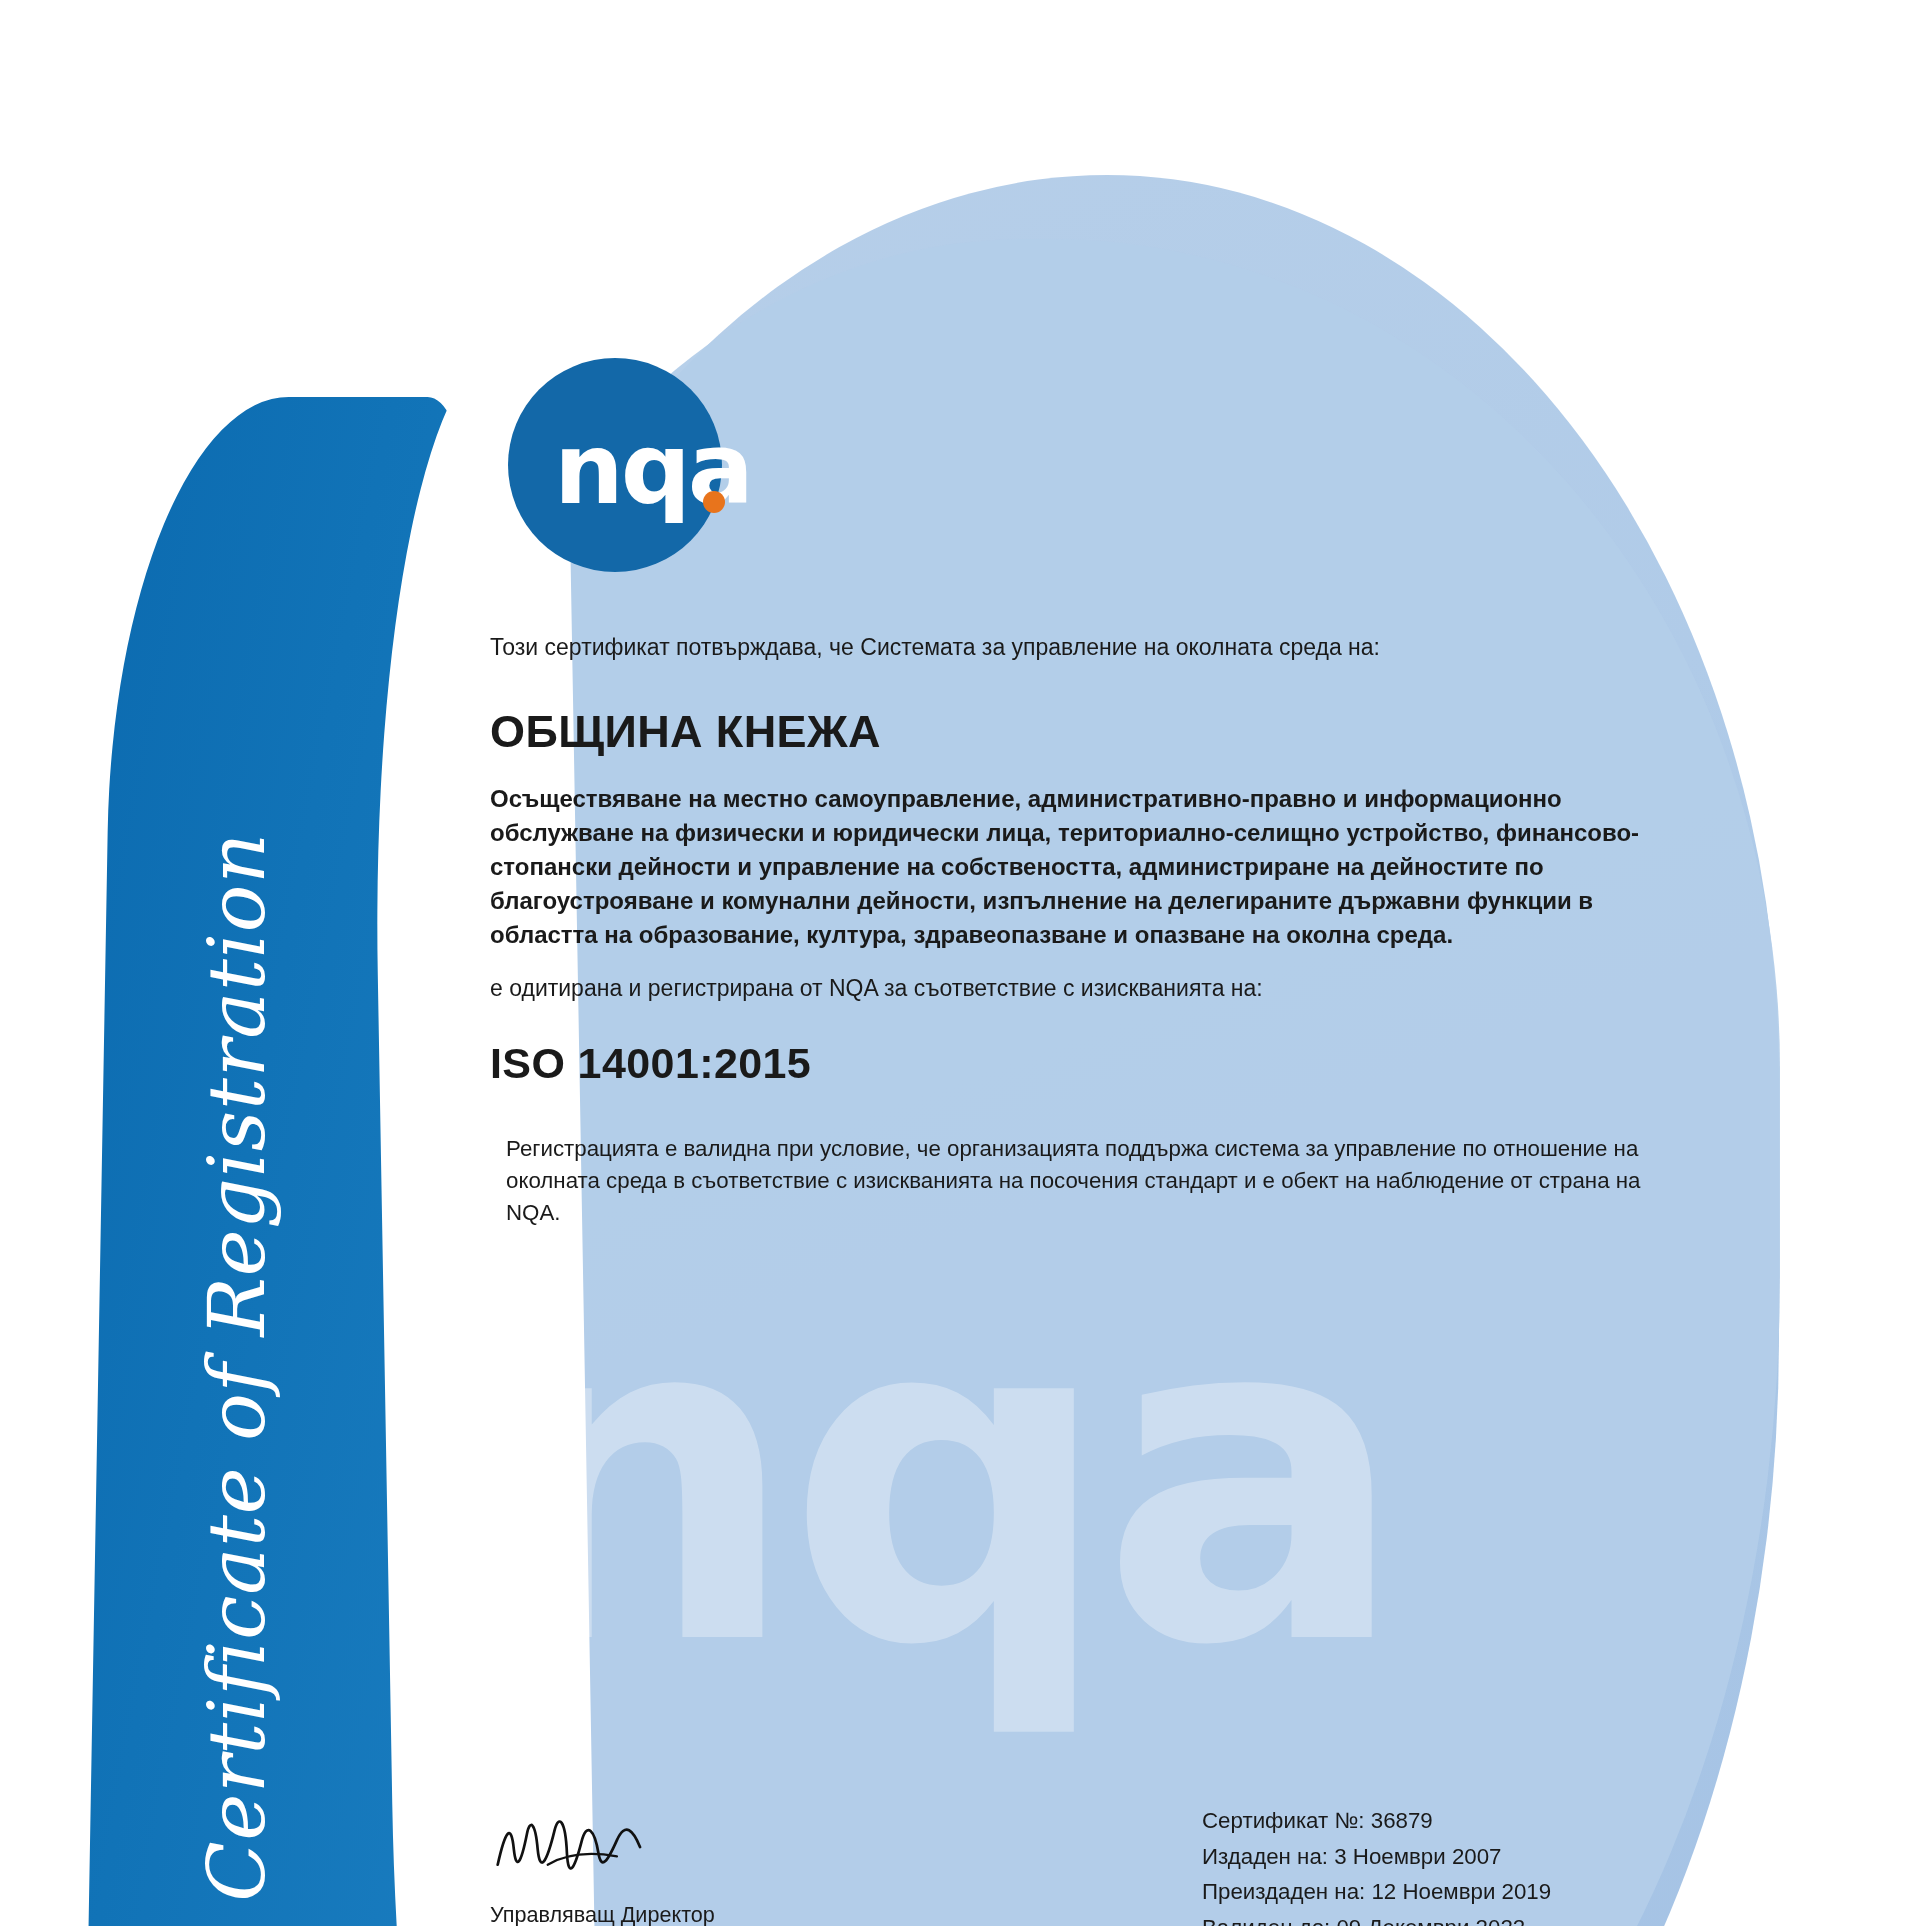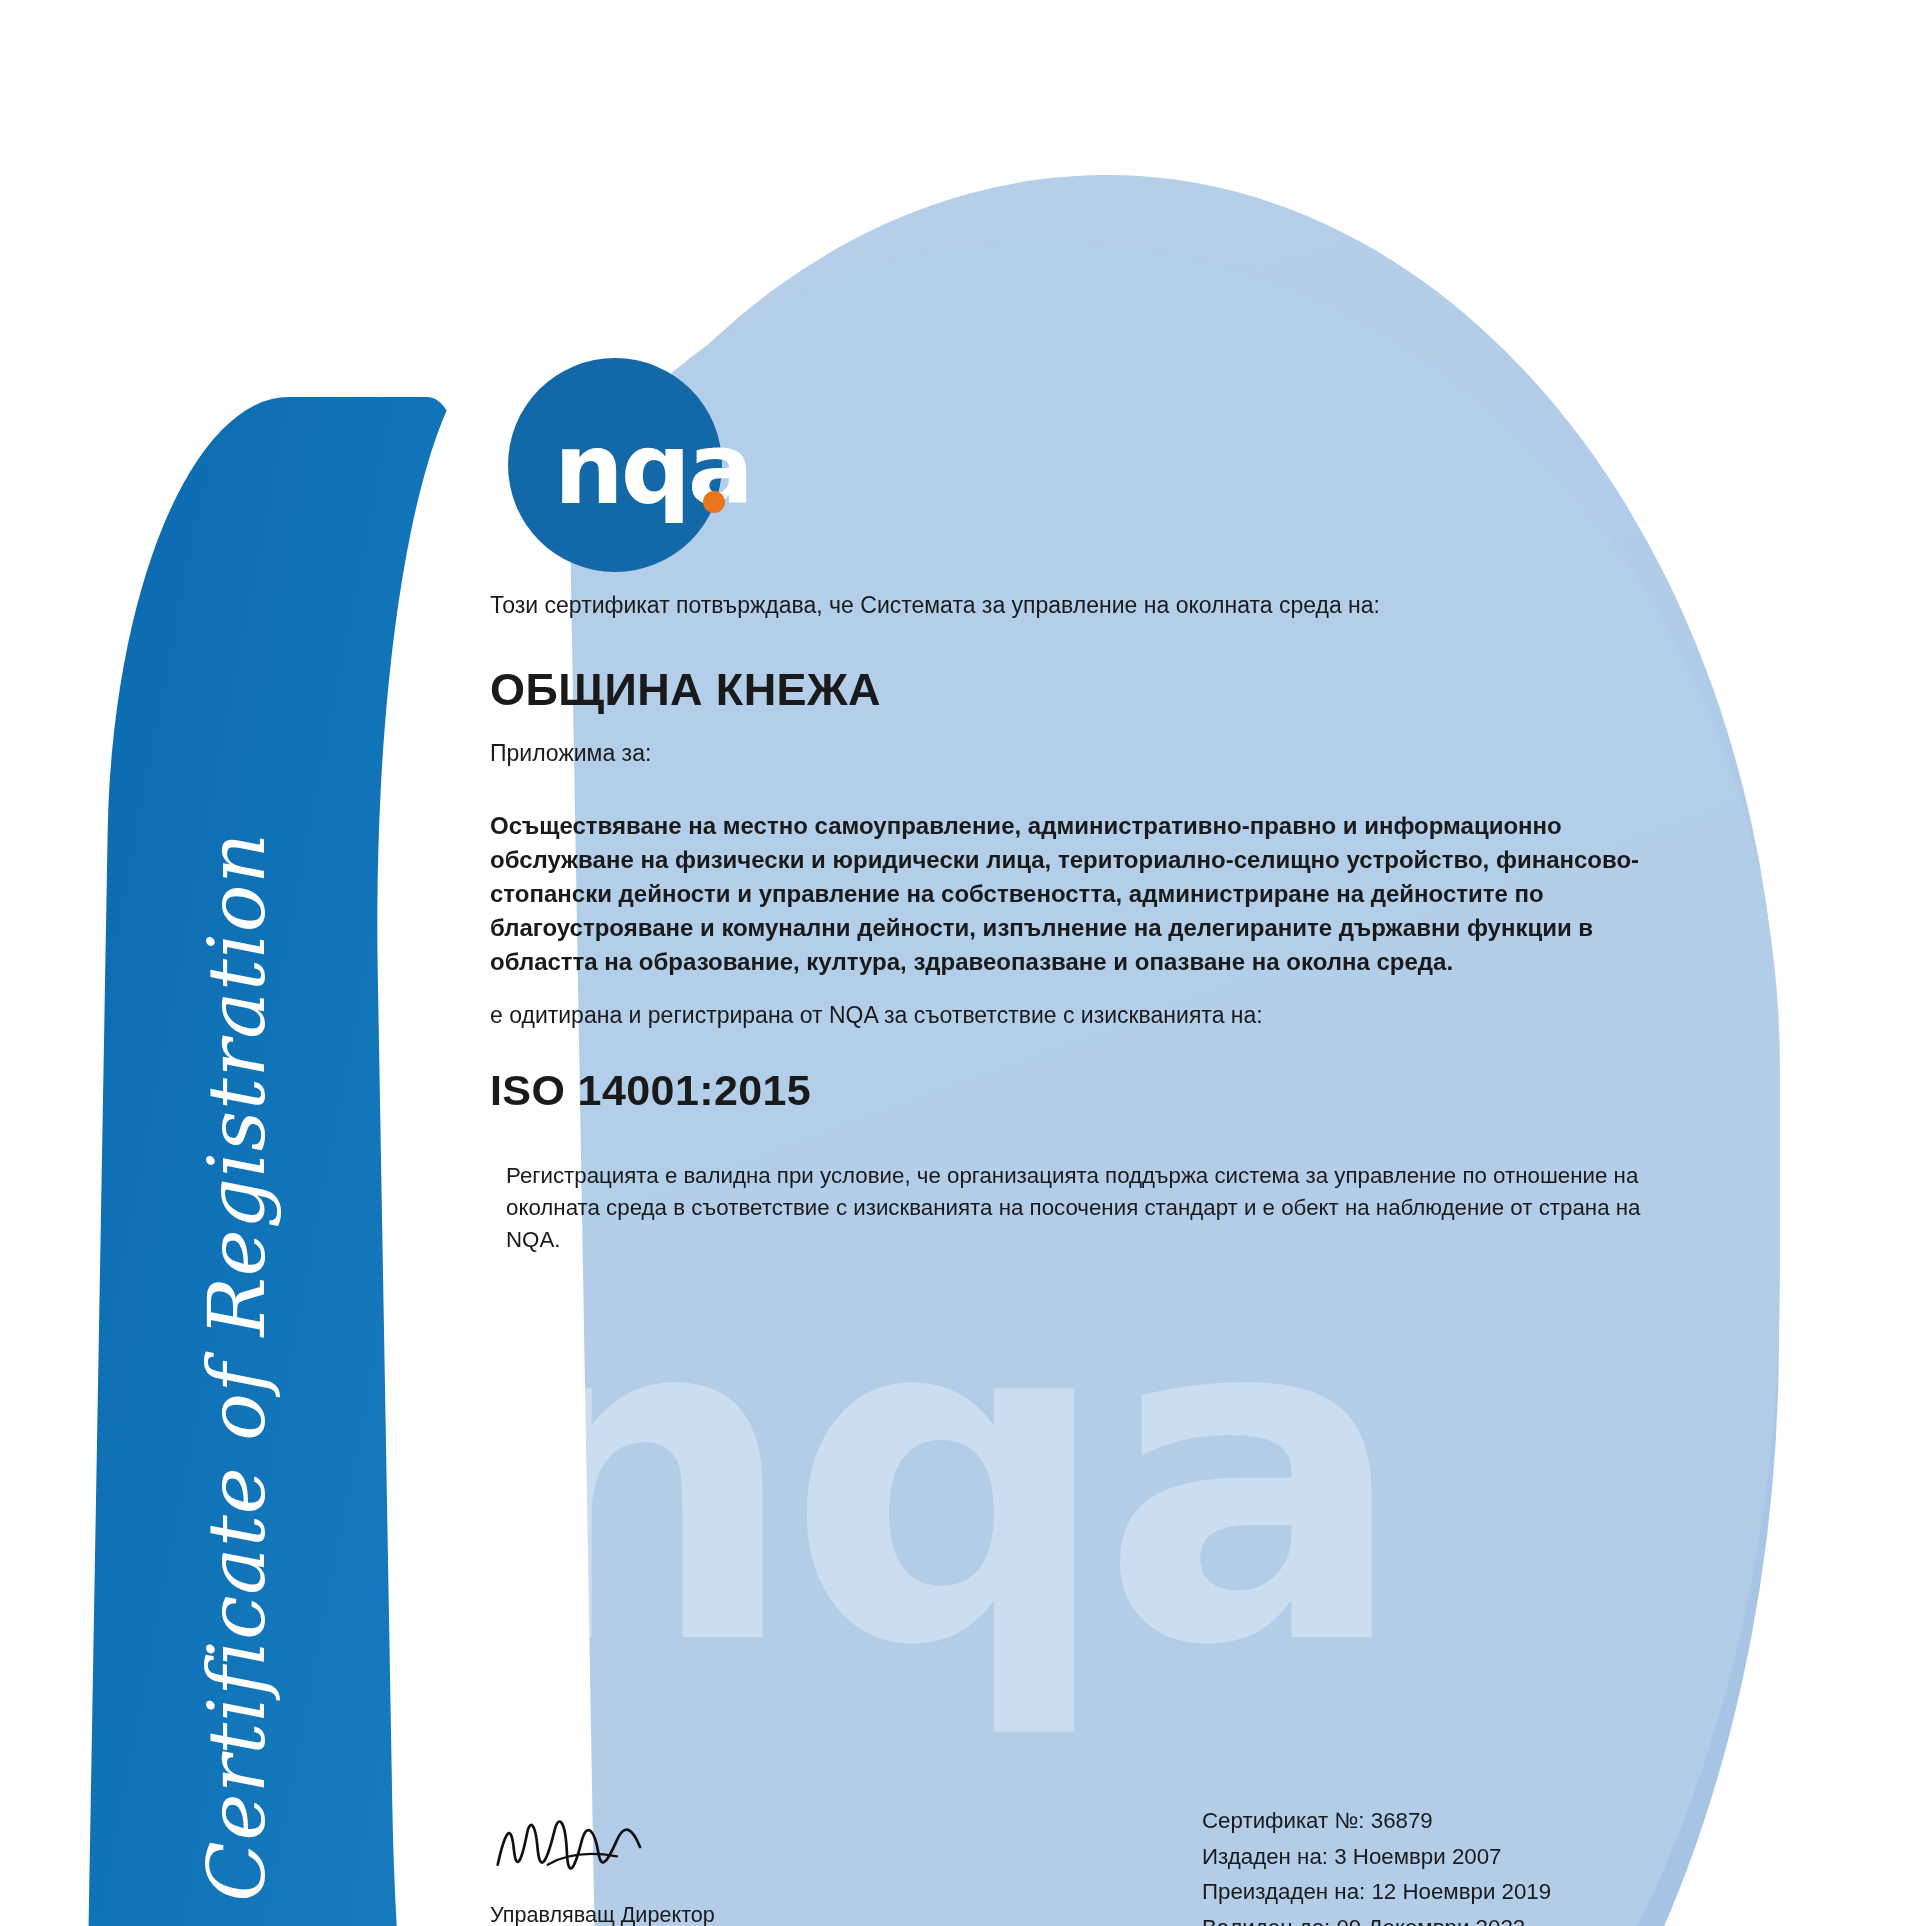--- a/index.html
+++ b/index.html
@@ -129,21 +129,21 @@
     width: 22.3px;
     height: 22.3px;
     border-radius: 50%;
     background: #e8741c;
   }
 
   
   .content {
     position: absolute;
     left: 490px;
-    top: 590px;
+    top: 632px;
     width: 1175px;
     color: #1a1a1a;
   }
   .line-intro {
     font-size: 23px;
     line-height: 1.35;
     margin: 0 0 43px 0;
   }
   .org-name {
     font-size: 45px;
@@ -229,21 +229,20 @@
 
   <div class="logo">
     <div class="logo-circle"></div>
     <div class="logo-text">nqa</div>
     <div class="logo-dot"></div>
   </div>
 
   <div class="content">
     <p class="line-intro">Този сертификат потвърждава, че Системата за управление на околната среда на:</p>
     <p class="org-name">ОБЩИНА КНЕЖА</p>
-    <p class="applies-label">Приложима за:</p>
     <p class="scope">Осъществяване на местно самоуправление, административно-правно и информационно обслужване на физически и юридически лица, териториално-селищно устройство, финансово-стопански дейности и управление на собствеността, администриране на дейностите по благоустрояване и комунални дейности, изпълнение на делегираните държавни функции в областта на образование, култура, здравеопазване и опазване на околна среда.</p>
     <p class="audited">е одитирана и регистрирана от NQA за съответствие с изискванията на:</p>
     <p class="standard">ISO 14001:2015</p>
     <p class="validity">Регистрацията е валидна при условие, че организацията поддържа система за управление по отношение на околната среда в съответствие с изискванията на посочения стандарт и е обект на наблюдение от страна на NQA.</p>
   </div>
 
   <div class="sig-block">
     <div class="sig-mark">
       <svg width="200" height="77" viewBox="0 0 520 200">
         <path d="M20 150 C40 60, 55 40, 62 110 C68 165, 80 150, 96 70 C104 30, 118 40, 124 110 C130 170, 146 150, 168 60 C178 20, 196 30, 200 120 C204 190, 220 160, 238 90 C252 36, 272 60, 282 120 C290 166, 306 140, 330 86 C352 38, 372 60, 390 104" fill="none" stroke="#111111" stroke-width="7" stroke-linecap="round"></path>

